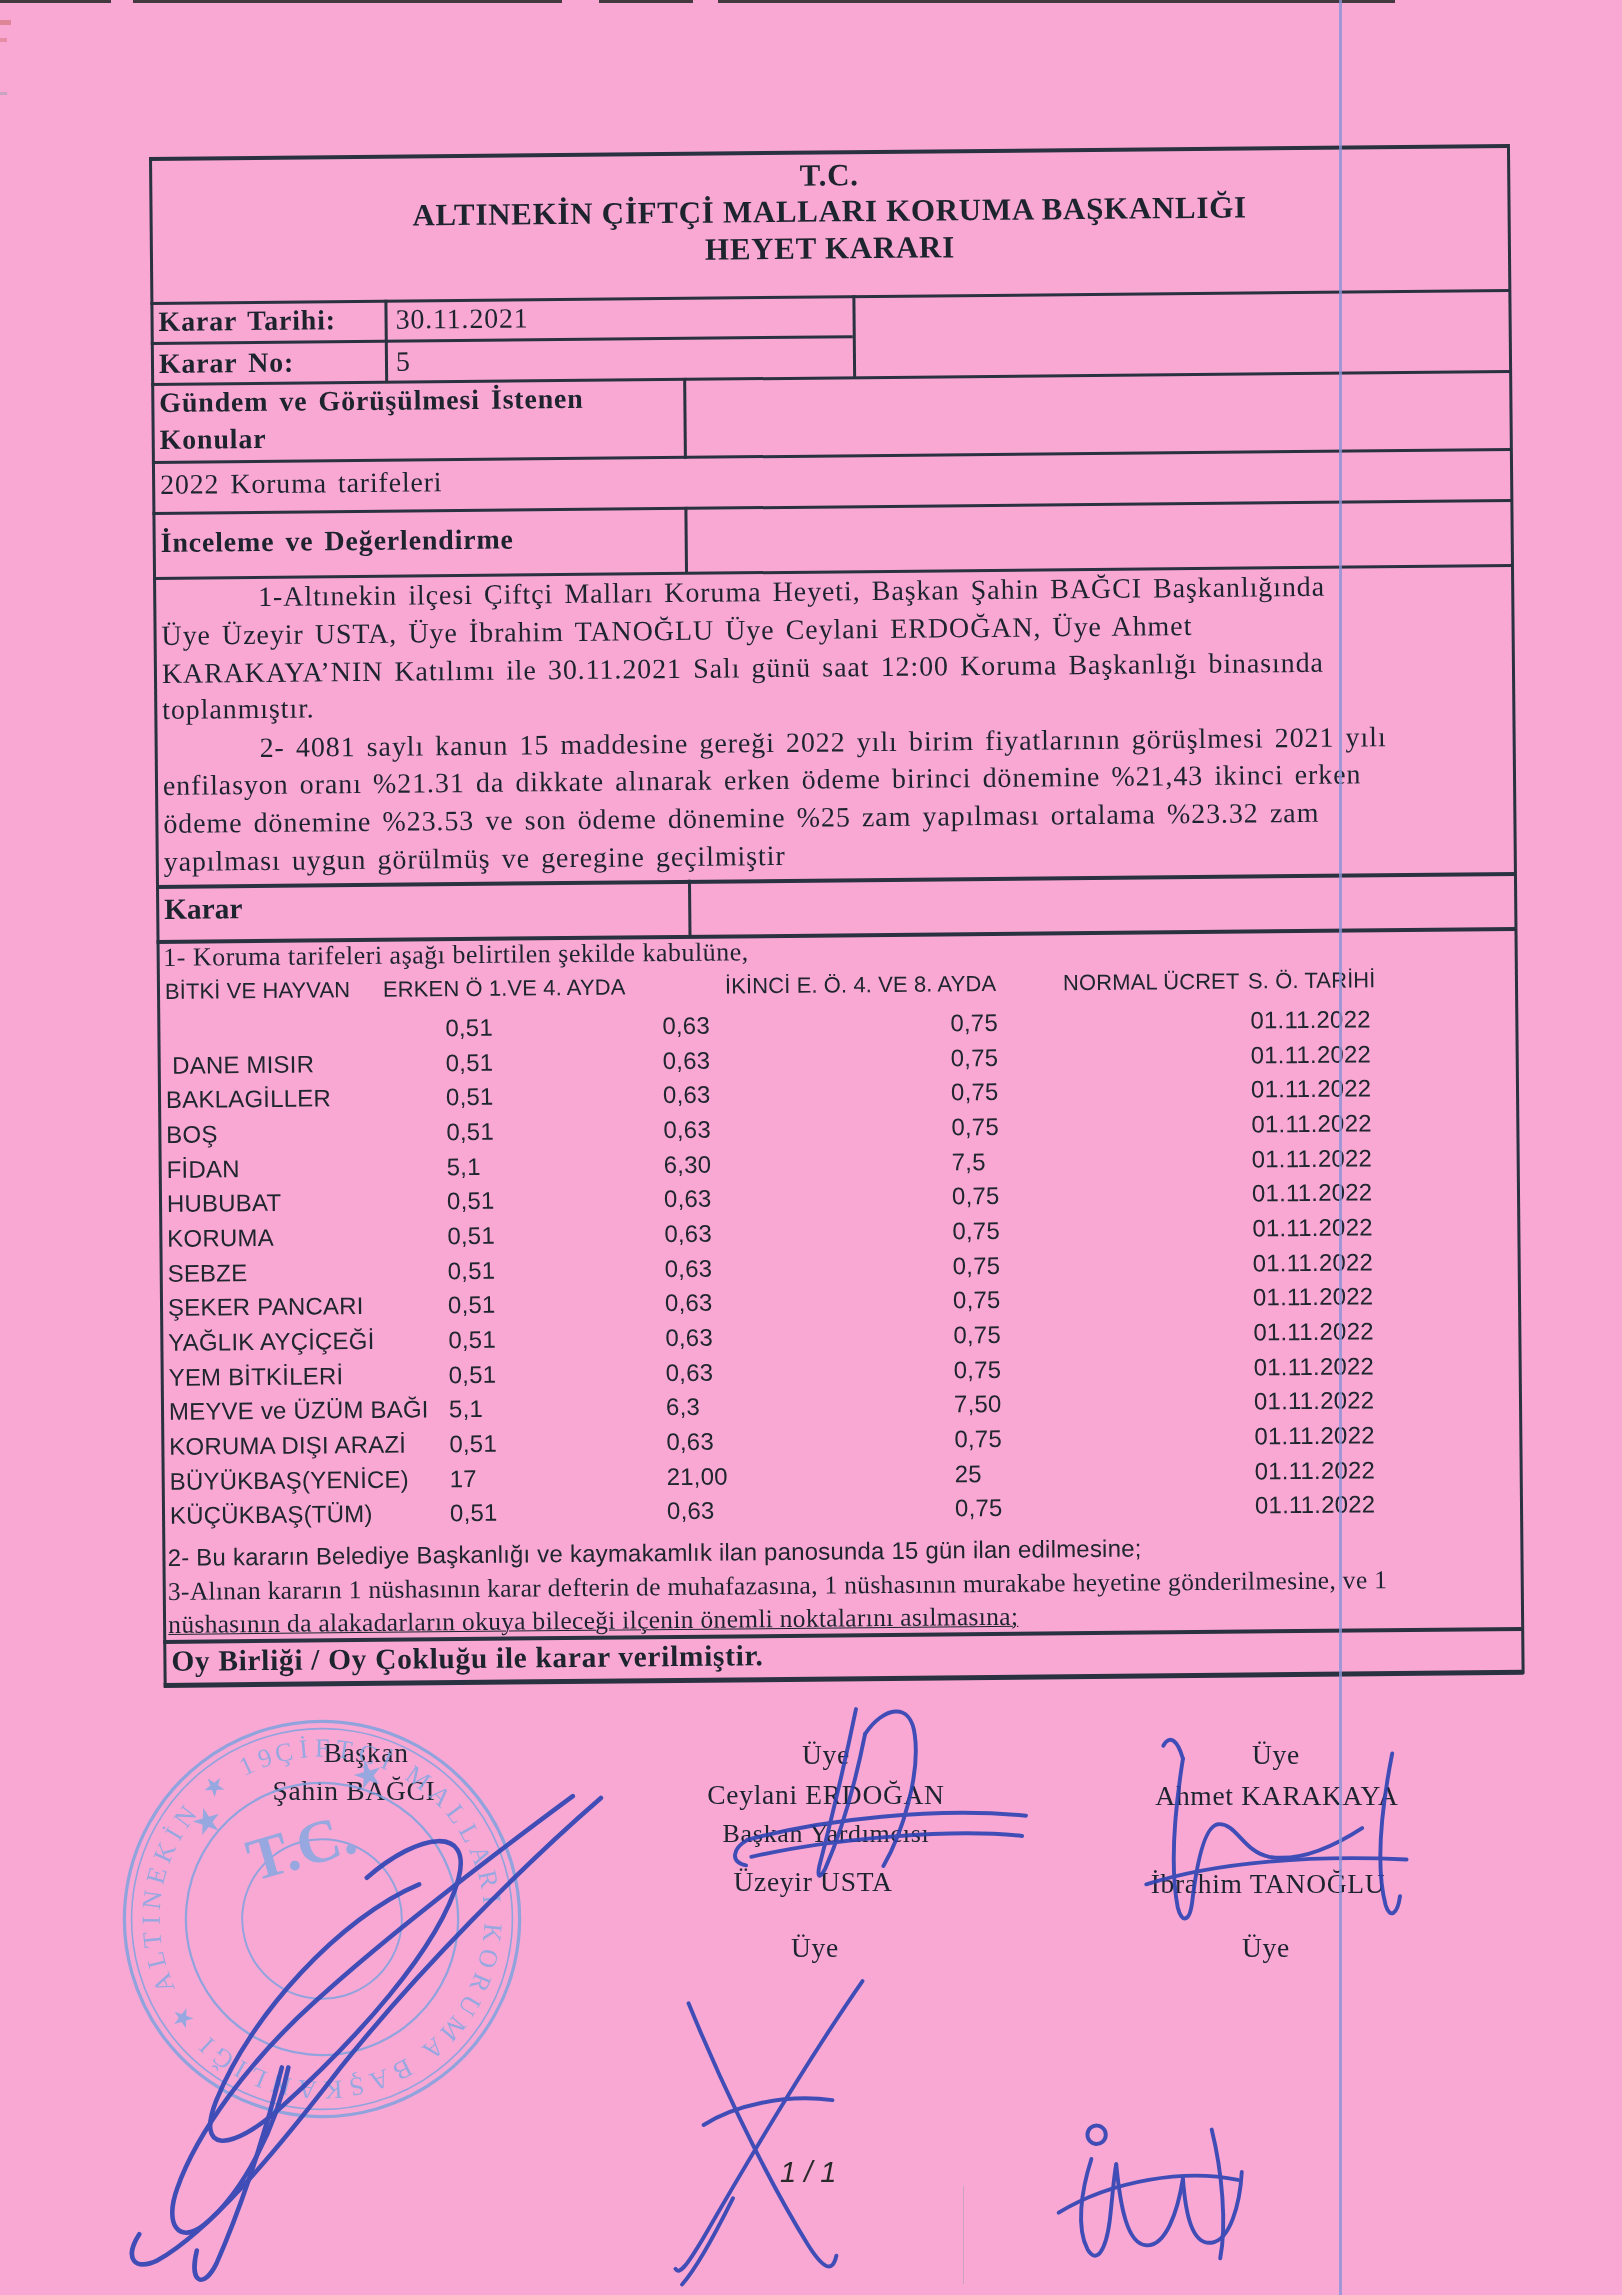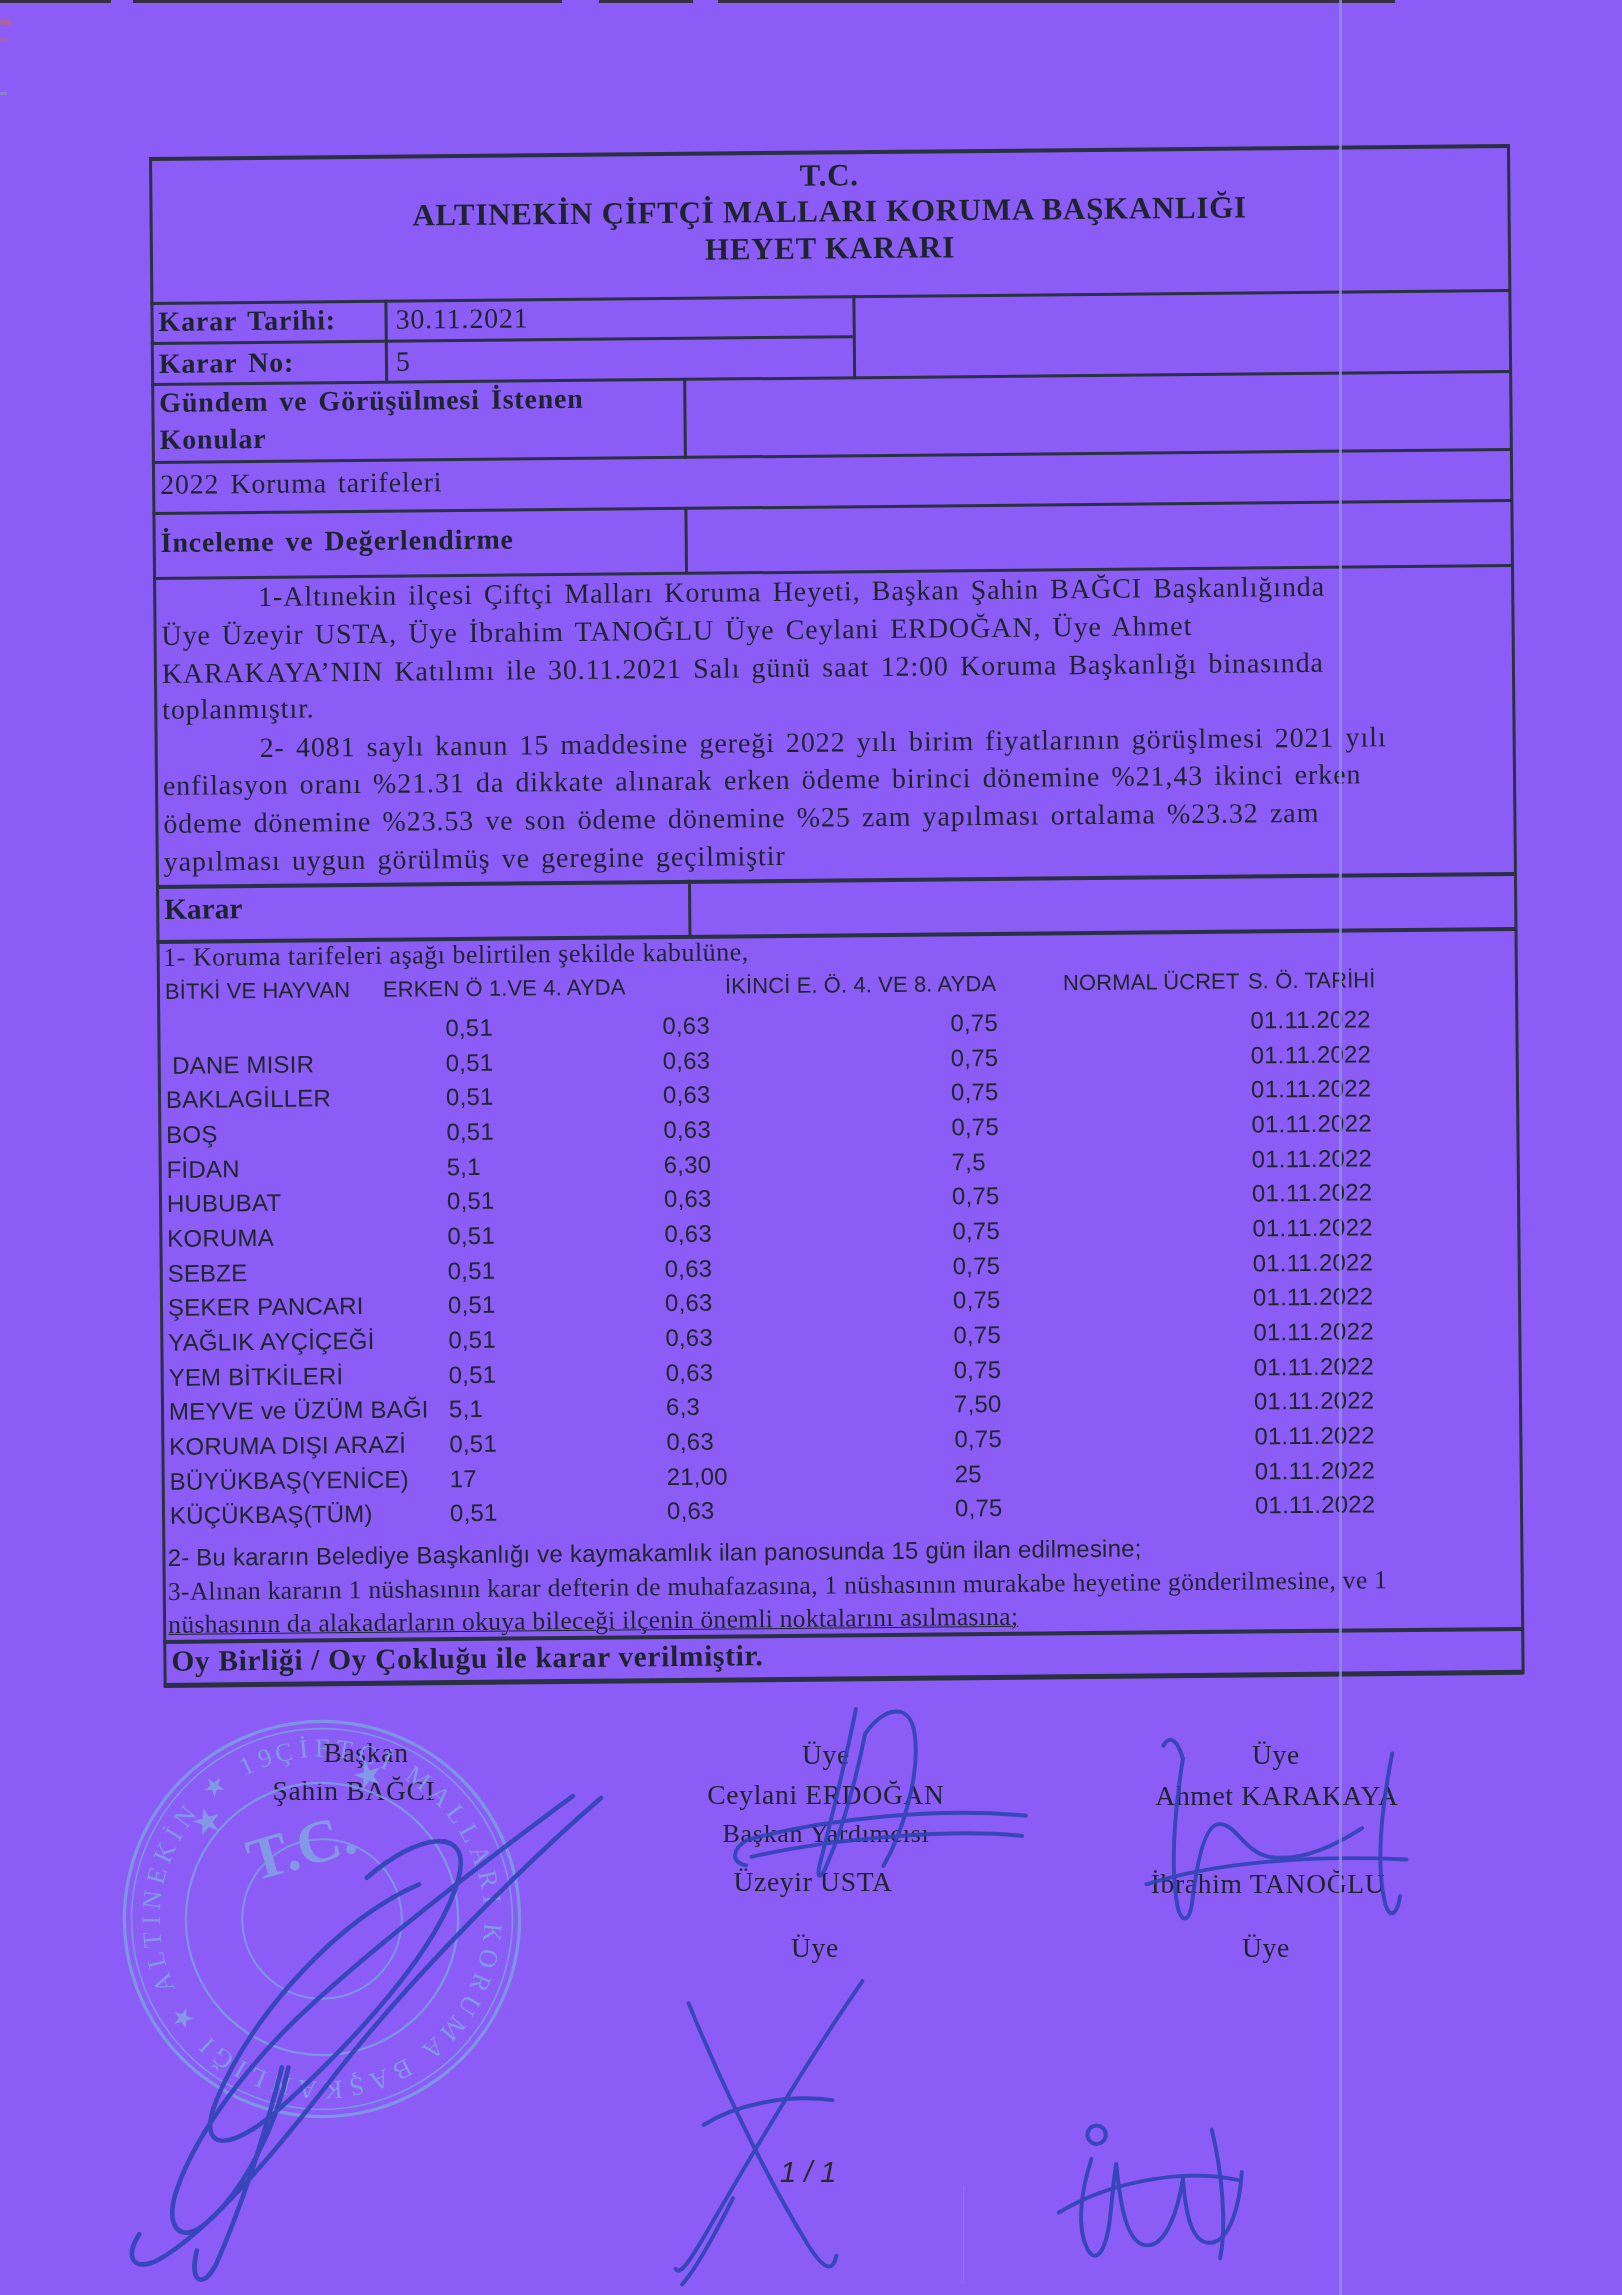--- a/index.html
+++ b/index.html
@@ -1,16 +1,16 @@
 <!DOCTYPE html>
 <html style="font-size:10.5px"><head>
 <meta charset="utf-8">
 <style>
   html,body{margin:0;padding:0;background:#e8e8e8;}
-  #page{position:relative;width:1623px;height:2295px;background:#8b5cf6;overflow:hidden;
+  #page{position:relative;width:1623px;height:2295px;background:#f9a8d4;overflow:hidden;
         font-family:"Liberation Serif",serif;color:#1d242e;}
   
   .topline{position:absolute;top:0;height:3.3px;background:#262626;opacity:.85;}
   .reddash{position:absolute;background:#c96a62;}
   .crease{position:absolute;background:#9aa0a8;opacity:.5;}
   #blue-line{position:absolute;top:0;left:1339px;width:2.6px;height:2295px;background:#8a94d6;opacity:.8;z-index:40;}
   
   #doc{position:absolute;left:149px;top:157px;width:1360px;height:1530px;
        transform:rotate(-0.55deg);transform-origin:top left;z-index:10;}
   .hl{position:absolute;background:#2a3140;}

